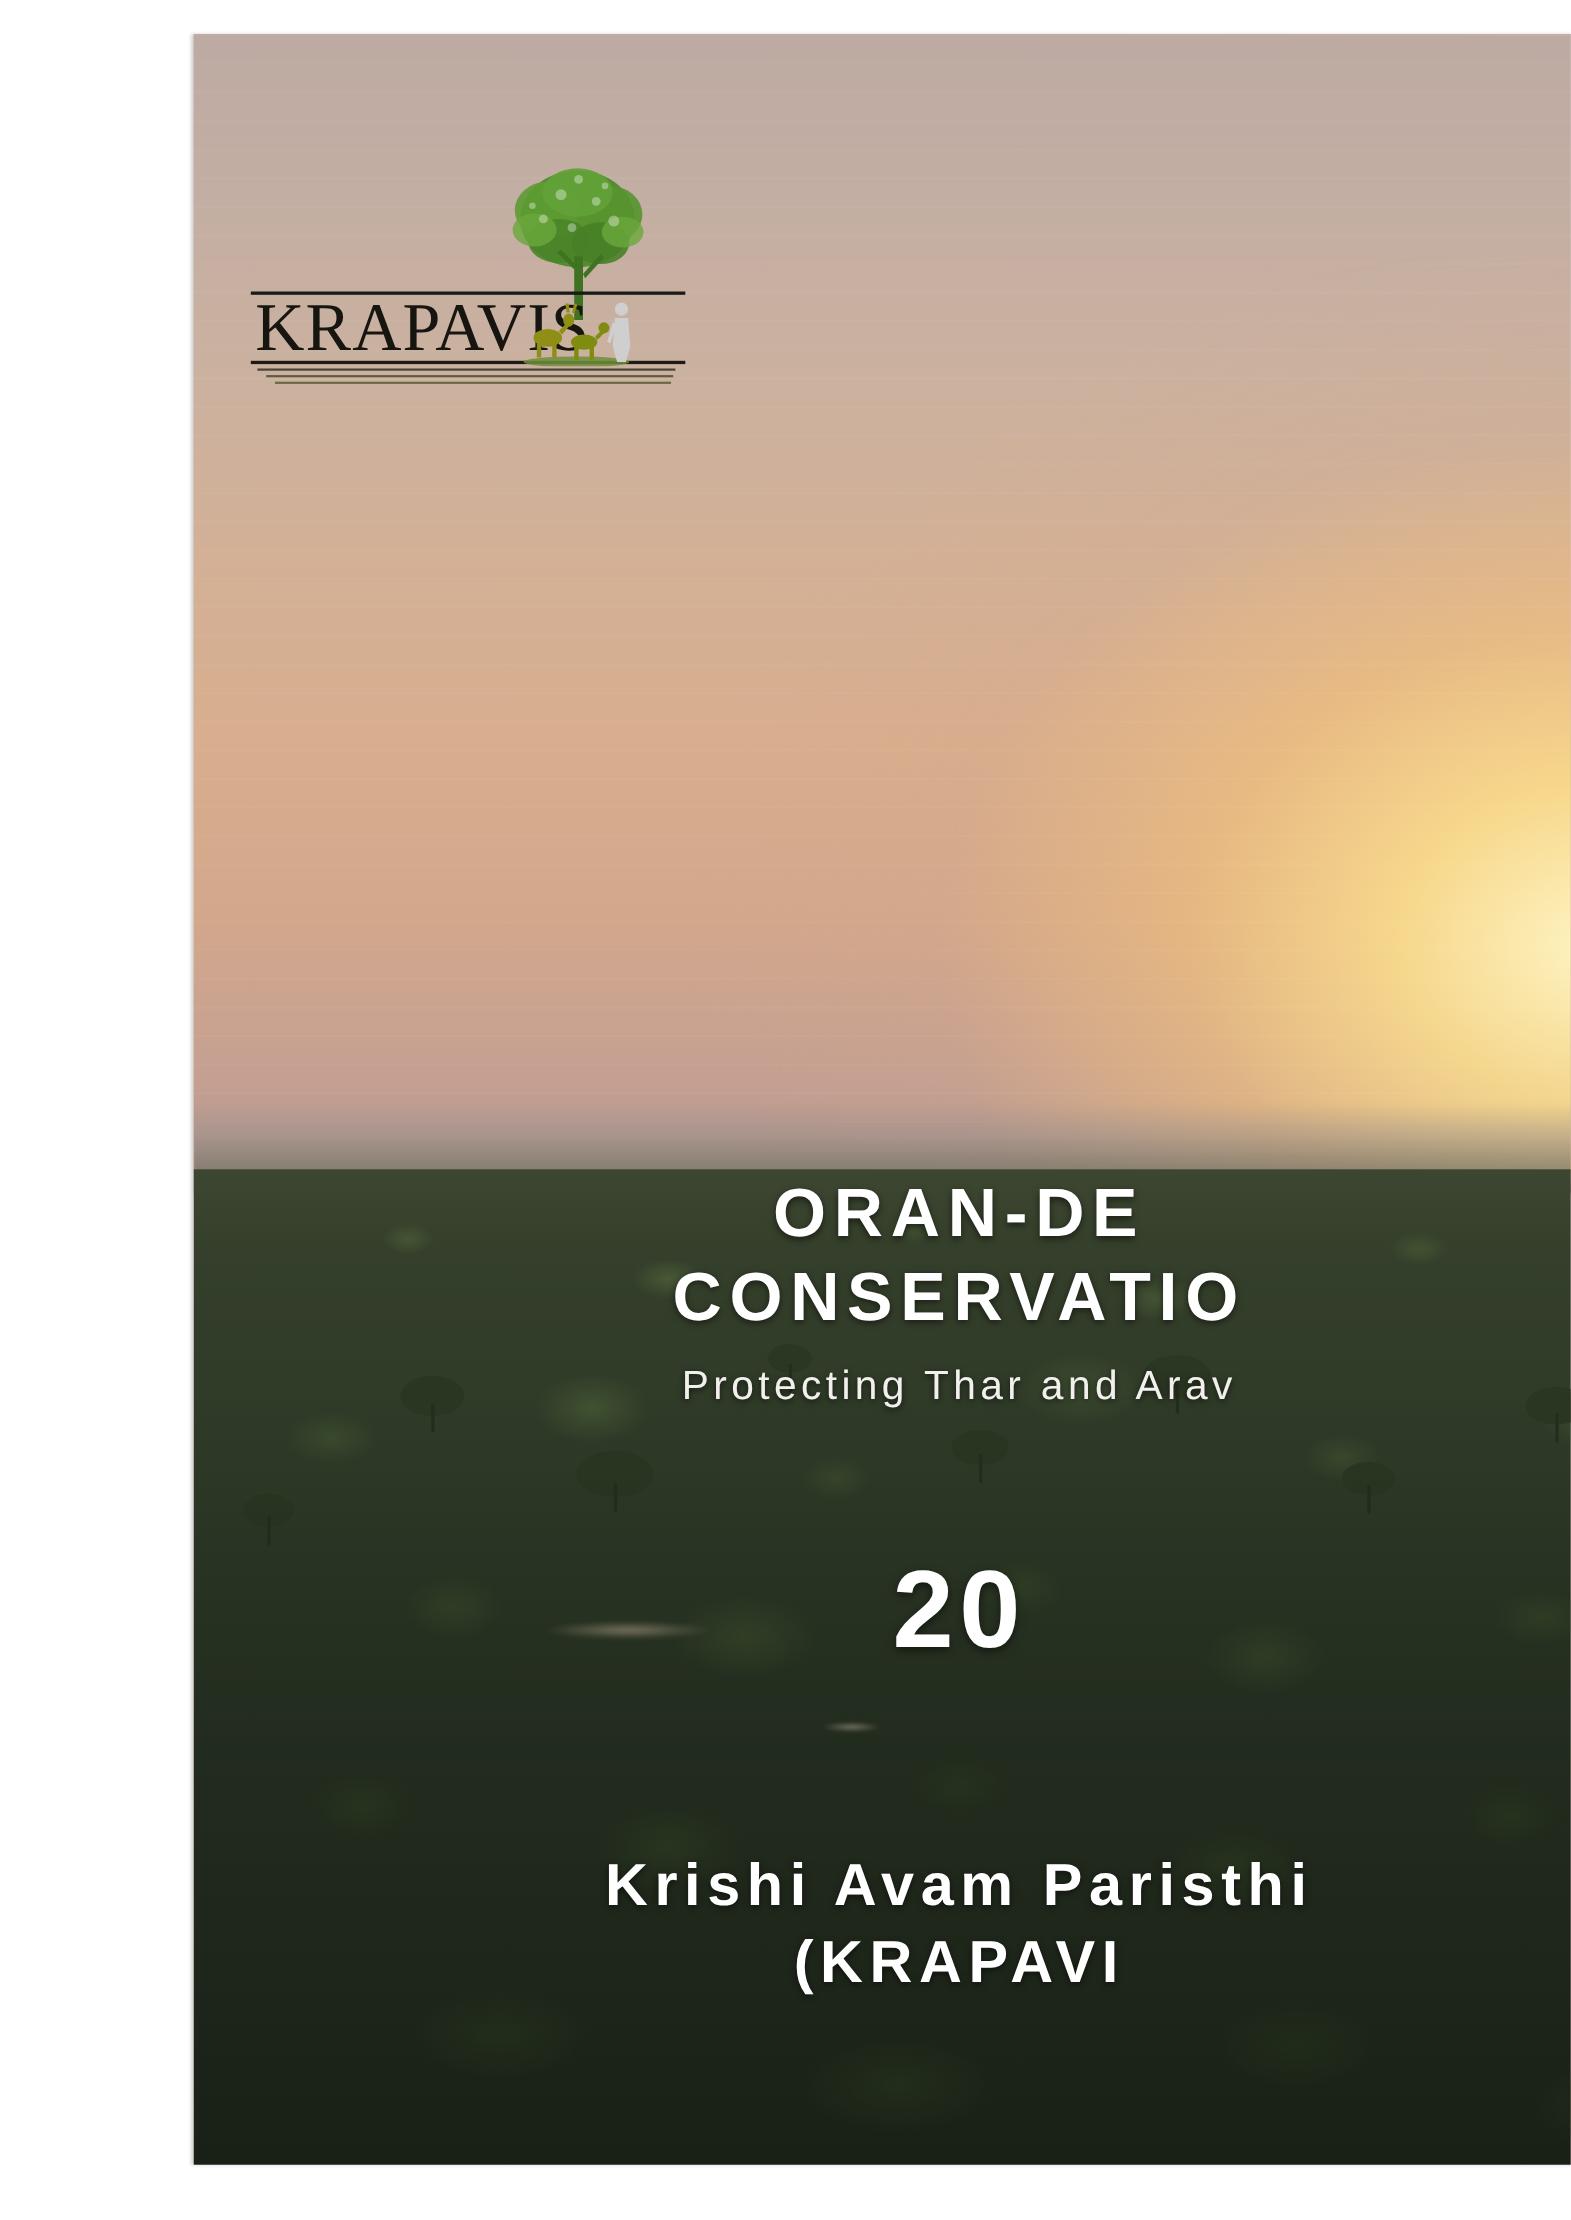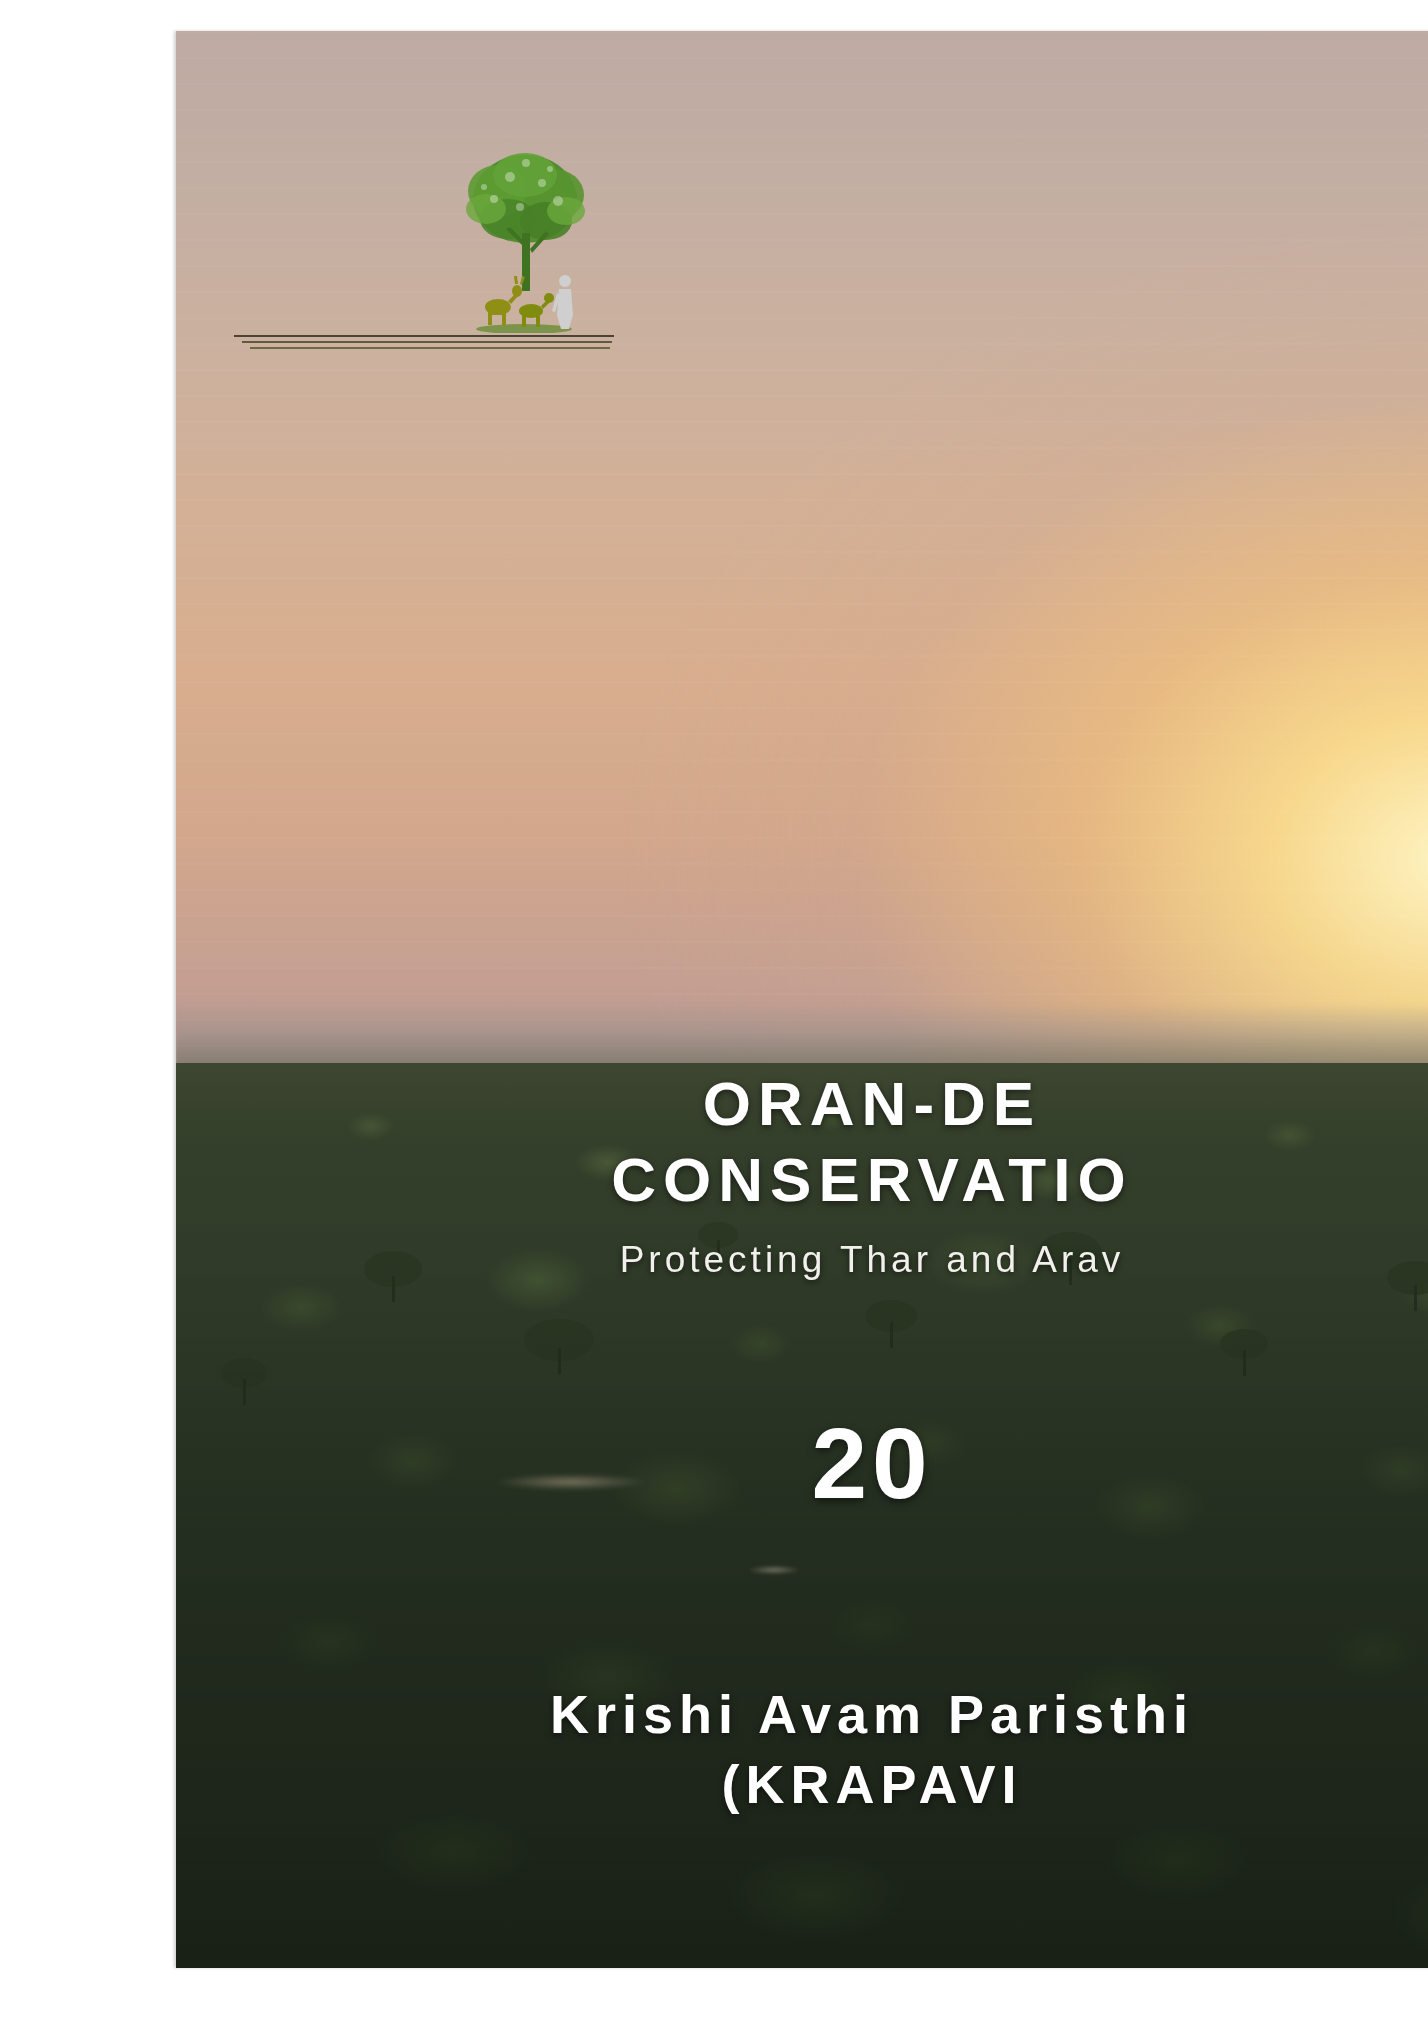--- a/index.html
+++ b/index.html
@@ -362,20 +362,23 @@
           <circle cx="76" cy="22" r="4"></circle>
             <circle cx="70" cy="66" r="4"></circle>
           <circle cx="100" cy="28" r="3"></circle>
             <circle cx="34" cy="46" r="3"></circle>
         </g>
         <path d="M72 92 L72 150 L80 150 L80 92 Z" fill="#3f7322"></path>
         <path d="M72 104 L56 88 L60 86 L74 100 Z" fill="#3f7322"></path>
         <path d="M80 108 L96 90 L99 93 L82 112 Z" fill="#3f7322"></path>
       </svg>
 
+      <div class="logo-wordmark">
+        <span class="logo-text">KRAPAVIS</span>
+      </div>
 
       <svg class="logo-motif" viewBox="0 0 118 62">
         <ellipse cx="52" cy="58" rx="48" ry="5" fill="#6f8f3a" opacity="0.85"></ellipse>
 
         <g fill="#8f8f16">
           <path d="M16 38 L16 54 L20 54 L20 44 L30 44 L30 54 L34 54 L34 38 Z"></path>
           <ellipse cx="26" cy="36" rx="13" ry="8"></ellipse>
           <path d="M36 30 L44 22 L46 25 L39 33 Z"></path>
           <ellipse cx="45" cy="20" rx="5" ry="6"></ellipse>
           <path d="M43 13 L42 5 L45 5 L46 13 Z"></path>

